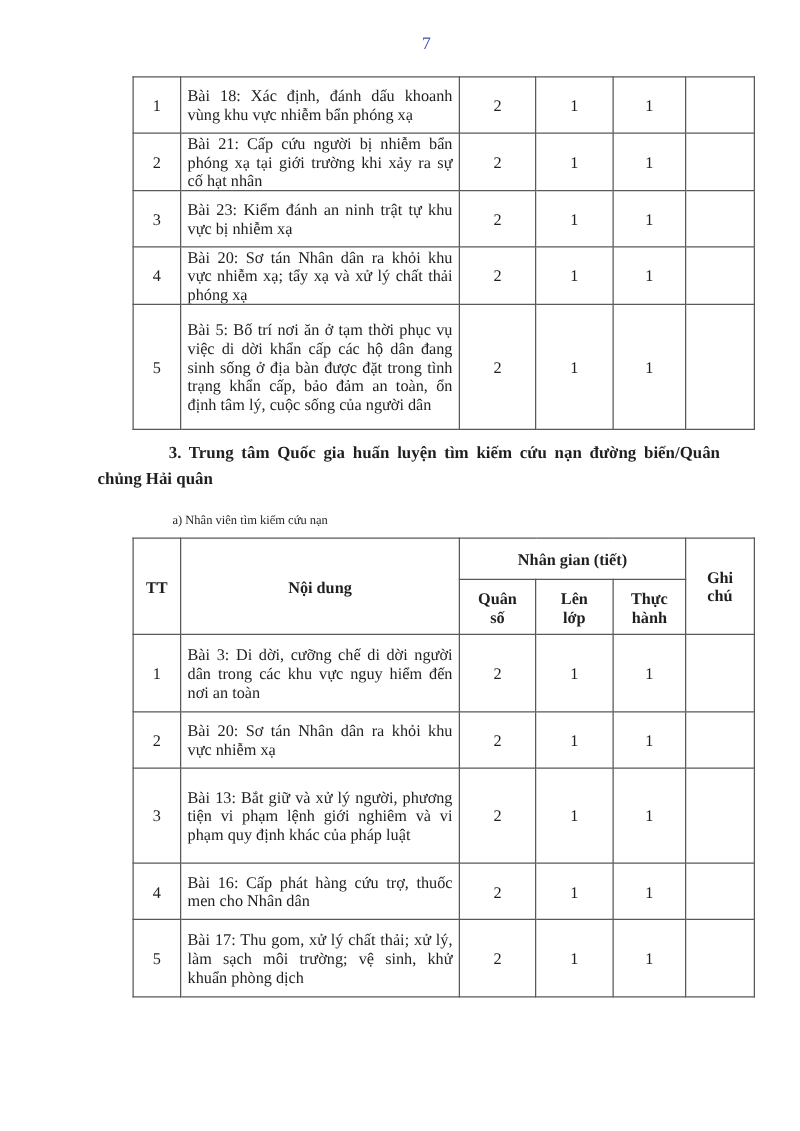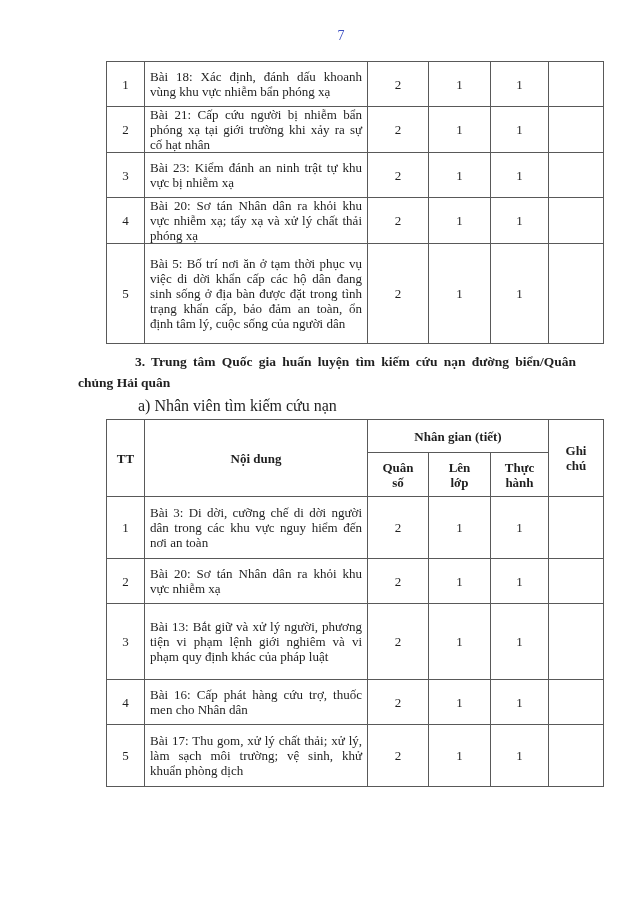--- a/index.html
+++ b/index.html
@@ -54,23 +54,23 @@
   .t2-r5 { height: 62px; }
   p.heading {
     margin: 8px 64px 0 78px;
     text-indent: 57px;
     text-align: justify;
     font-weight: bold;
     font-size: 13.5px;
     line-height: 20.5px;
   }
   p.subheading {
-    margin: 5px 64px 0 78px;
+    margin: 16px 64px 0 78px;
     text-indent: 60px;
-    font-size: 16px;
+    font-size: 10px;
     line-height: 16px;
   }
   .t2 { margin-top: 5px; }
 </style>
 </head>
 <body>
 
 <div class="page-number">7</div>
 
 <table class="doc t1" style="margin-top:15px">

